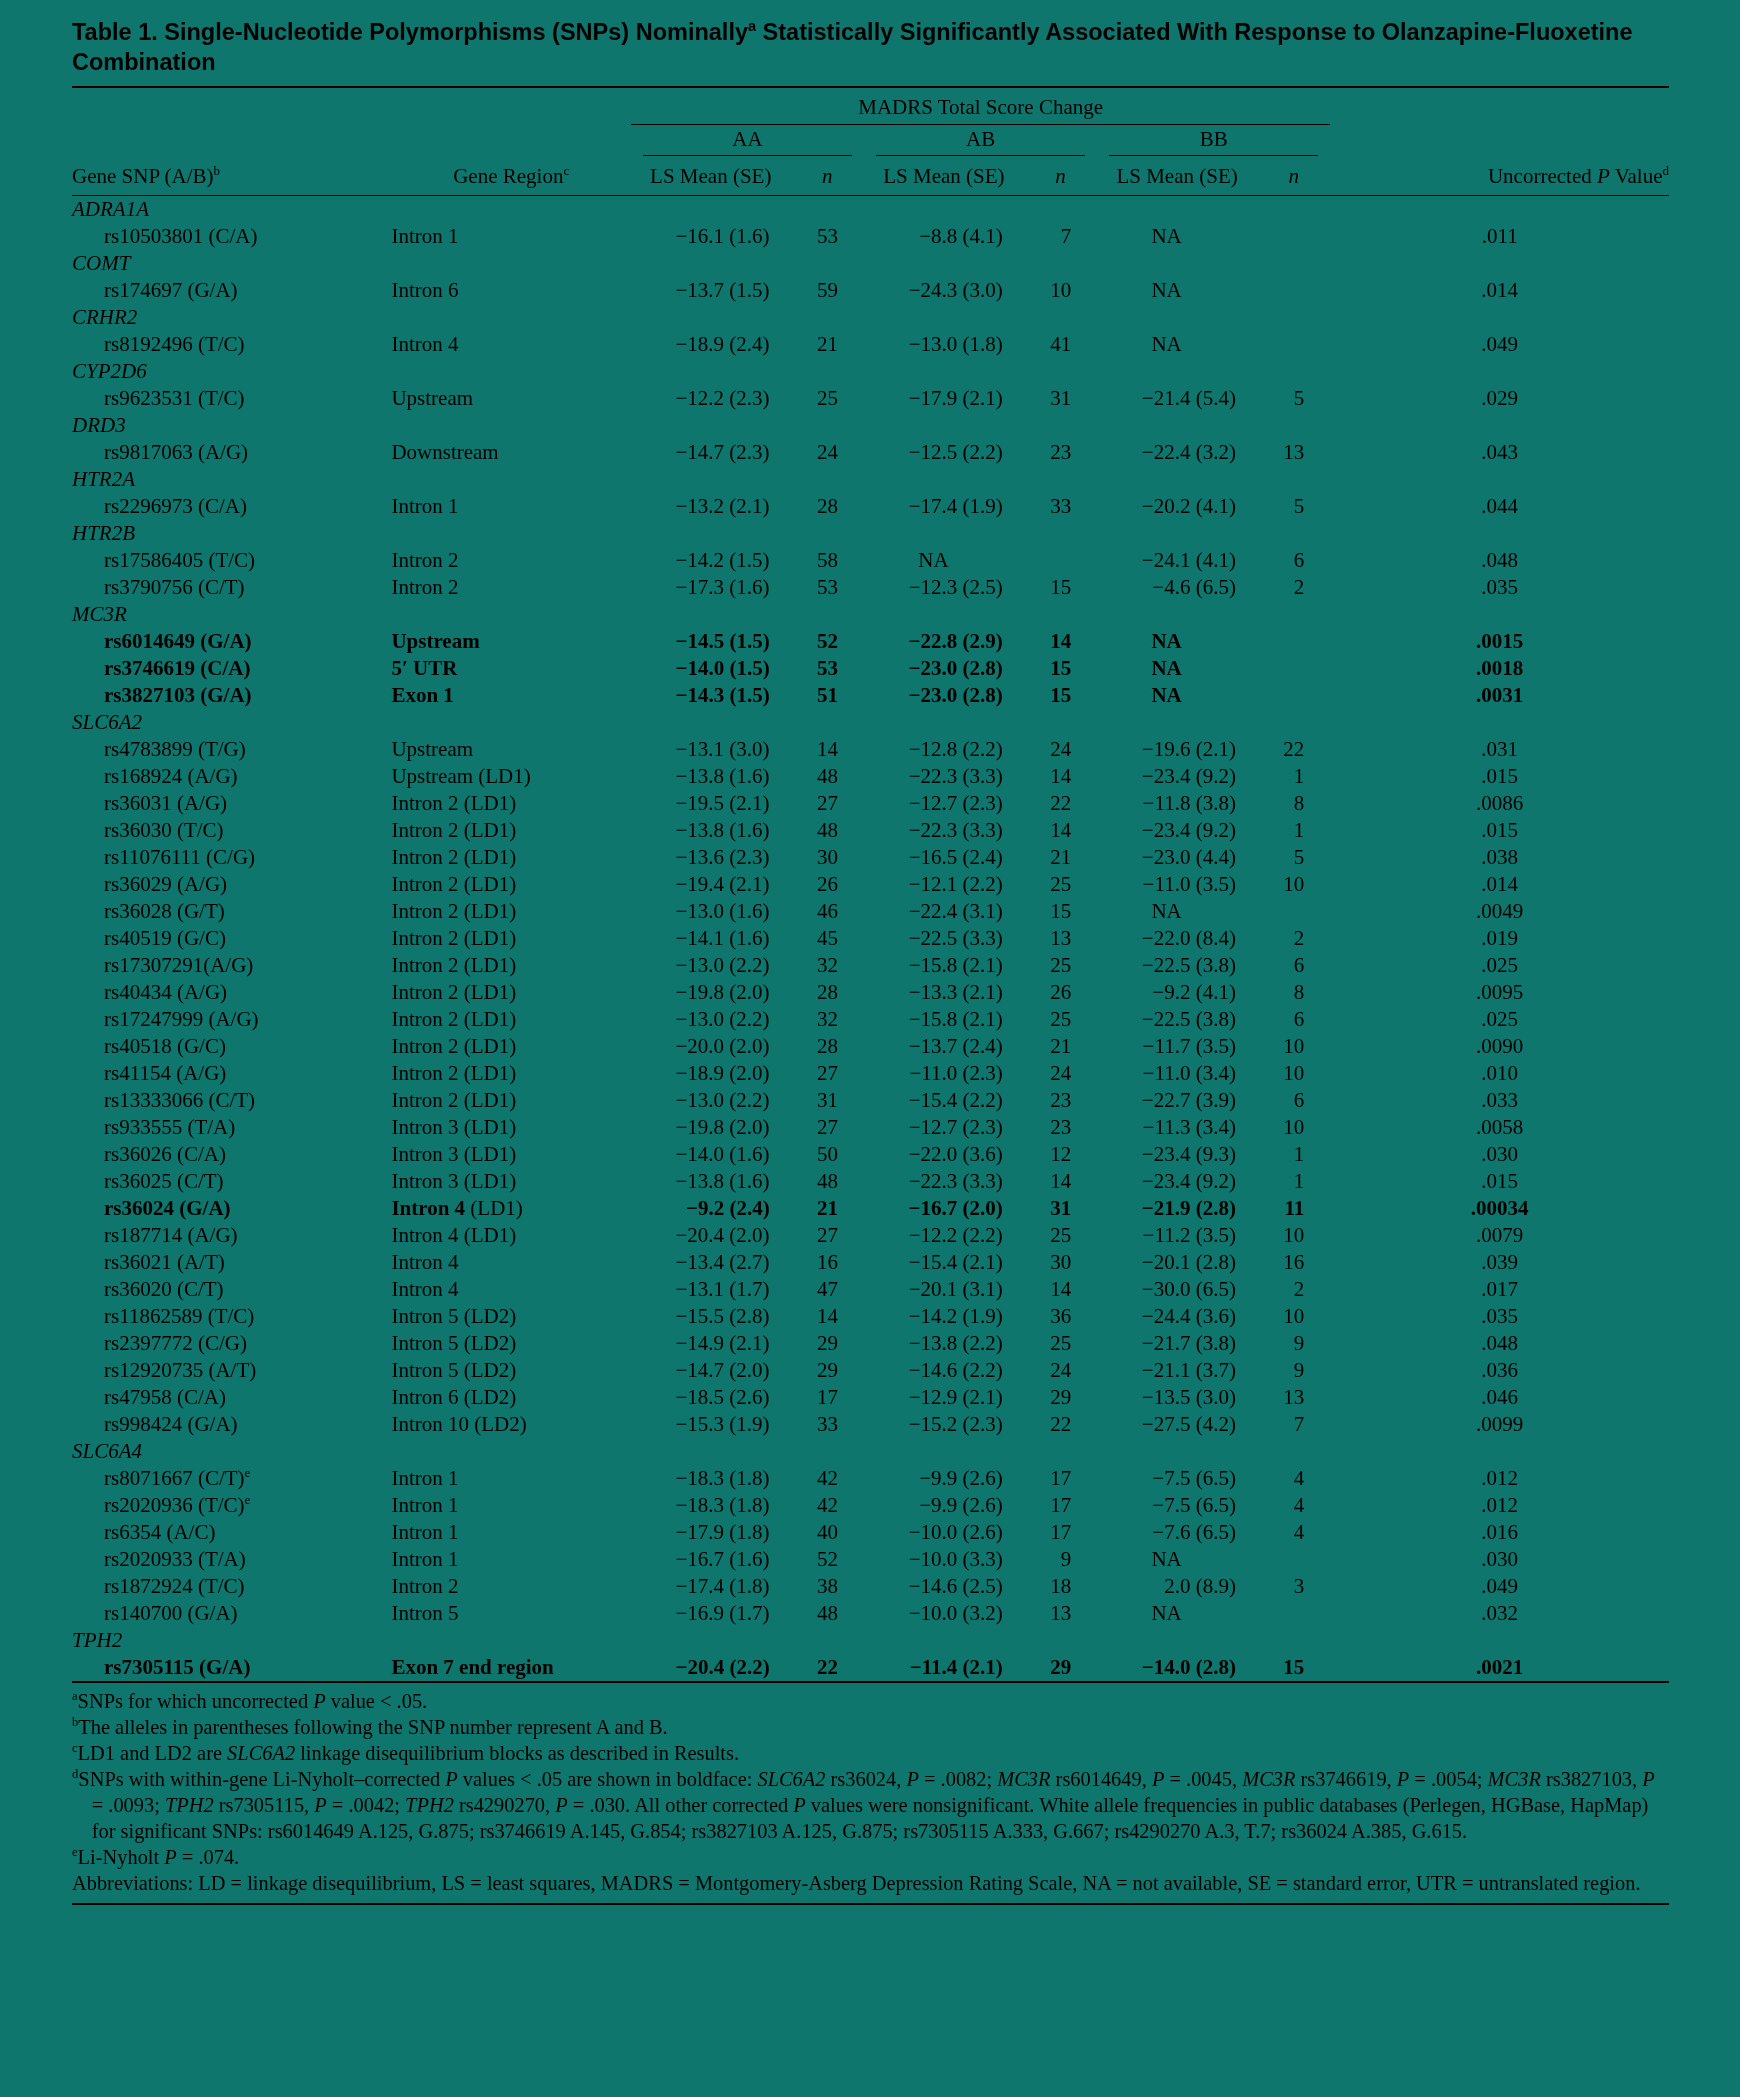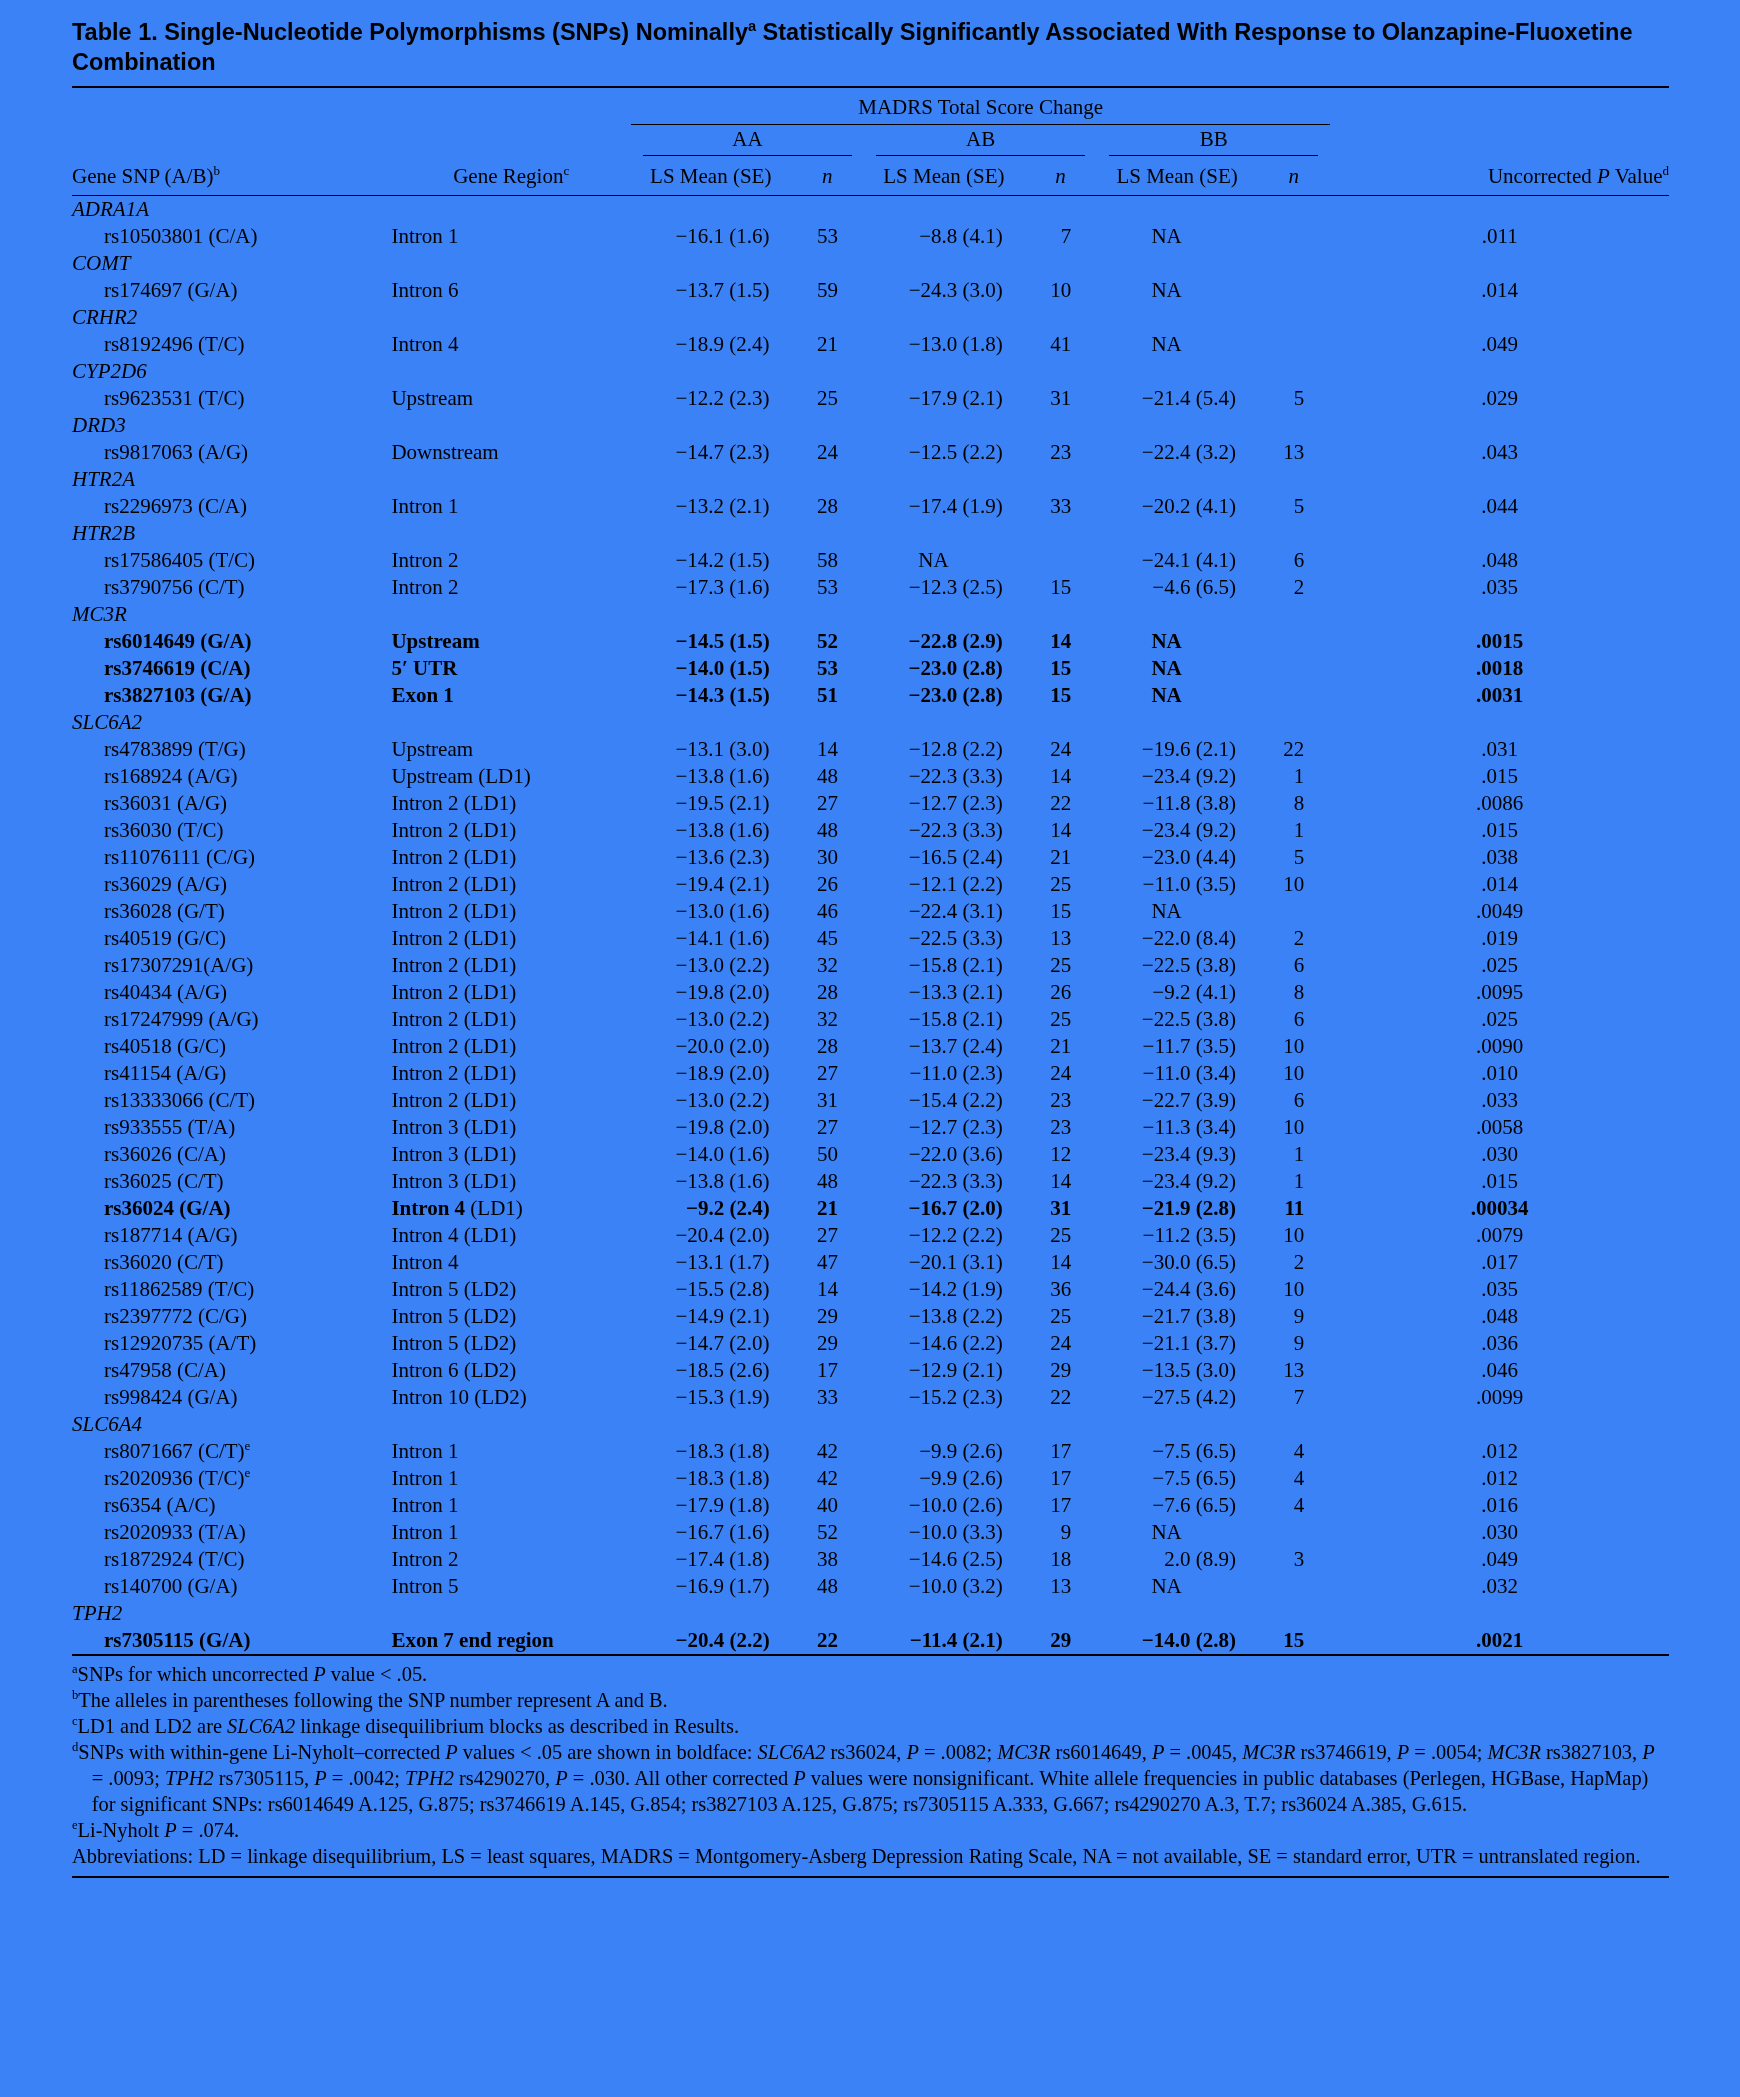--- a/index.html
+++ b/index.html
@@ -1,18 +1,18 @@
 <!DOCTYPE html>
 <html style="font-size:12px"><head>
 <meta charset="utf-8">
 <style>
   html,body{margin:0;padding:0;background:#ffffff;}
   .page{
     width:1741px;min-height:2097px;box-sizing:border-box;
-    padding:16.7px 72px 19.7px 72px;background:#3b82f6;color:#000;
+    padding:16.7px 72px 19.7px 72px;background:#0f766e;color:#000;
     font-family:"Liberation Serif","DejaVu Serif",serif;
   }
   .title{
     font-family:"Liberation Sans","DejaVu Sans",sans-serif;
     font-weight:700;font-size:23.5px;line-height:30px;color:#000;
     padding-bottom:9px;border-bottom:2.3px solid #000;
   }
   sup{font-size:0.62em;line-height:0;vertical-align:super;}
   table{width:100%;border-collapse:collapse;table-layout:fixed;font-size:21px;color:#000;border-bottom:2.3px solid #000;}
   thead td,thead th{font-weight:normal;padding:0;vertical-align:bottom;}
@@ -442,20 +442,31 @@
           <td class="region">Intron 4 (LD1)</td>
           <td class="mean">−20.4 (2.0)</td>
           <td class="num">27</td>
           <td class="mean">−12.2 (2.2)</td>
           <td class="num">25</td>
           <td class="mean">−11.2 (3.5)</td>
           <td class="num">10</td>
           <td class="pval">.0079</td>
         </tr>
         <tr>
+          <td class="snp">rs36021 (A/T)</td>
+          <td class="region">Intron 4</td>
+          <td class="mean">−13.4 (2.7)</td>
+          <td class="num">16</td>
+          <td class="mean">−15.4 (2.1)</td>
+          <td class="num">30</td>
+          <td class="mean">−20.1 (2.8)</td>
+          <td class="num">16</td>
+          <td class="pval">.039</td>
+        </tr>
+        <tr>
           <td class="snp">rs36020 (C/T)</td>
           <td class="region">Intron 4</td>
           <td class="mean">−13.1 (1.7)</td>
           <td class="num">47</td>
           <td class="mean">−20.1 (3.1)</td>
           <td class="num">14</td>
           <td class="mean">−30.0 (6.5)</td>
           <td class="num">2</td>
           <td class="pval">.017</td>
         </tr>

